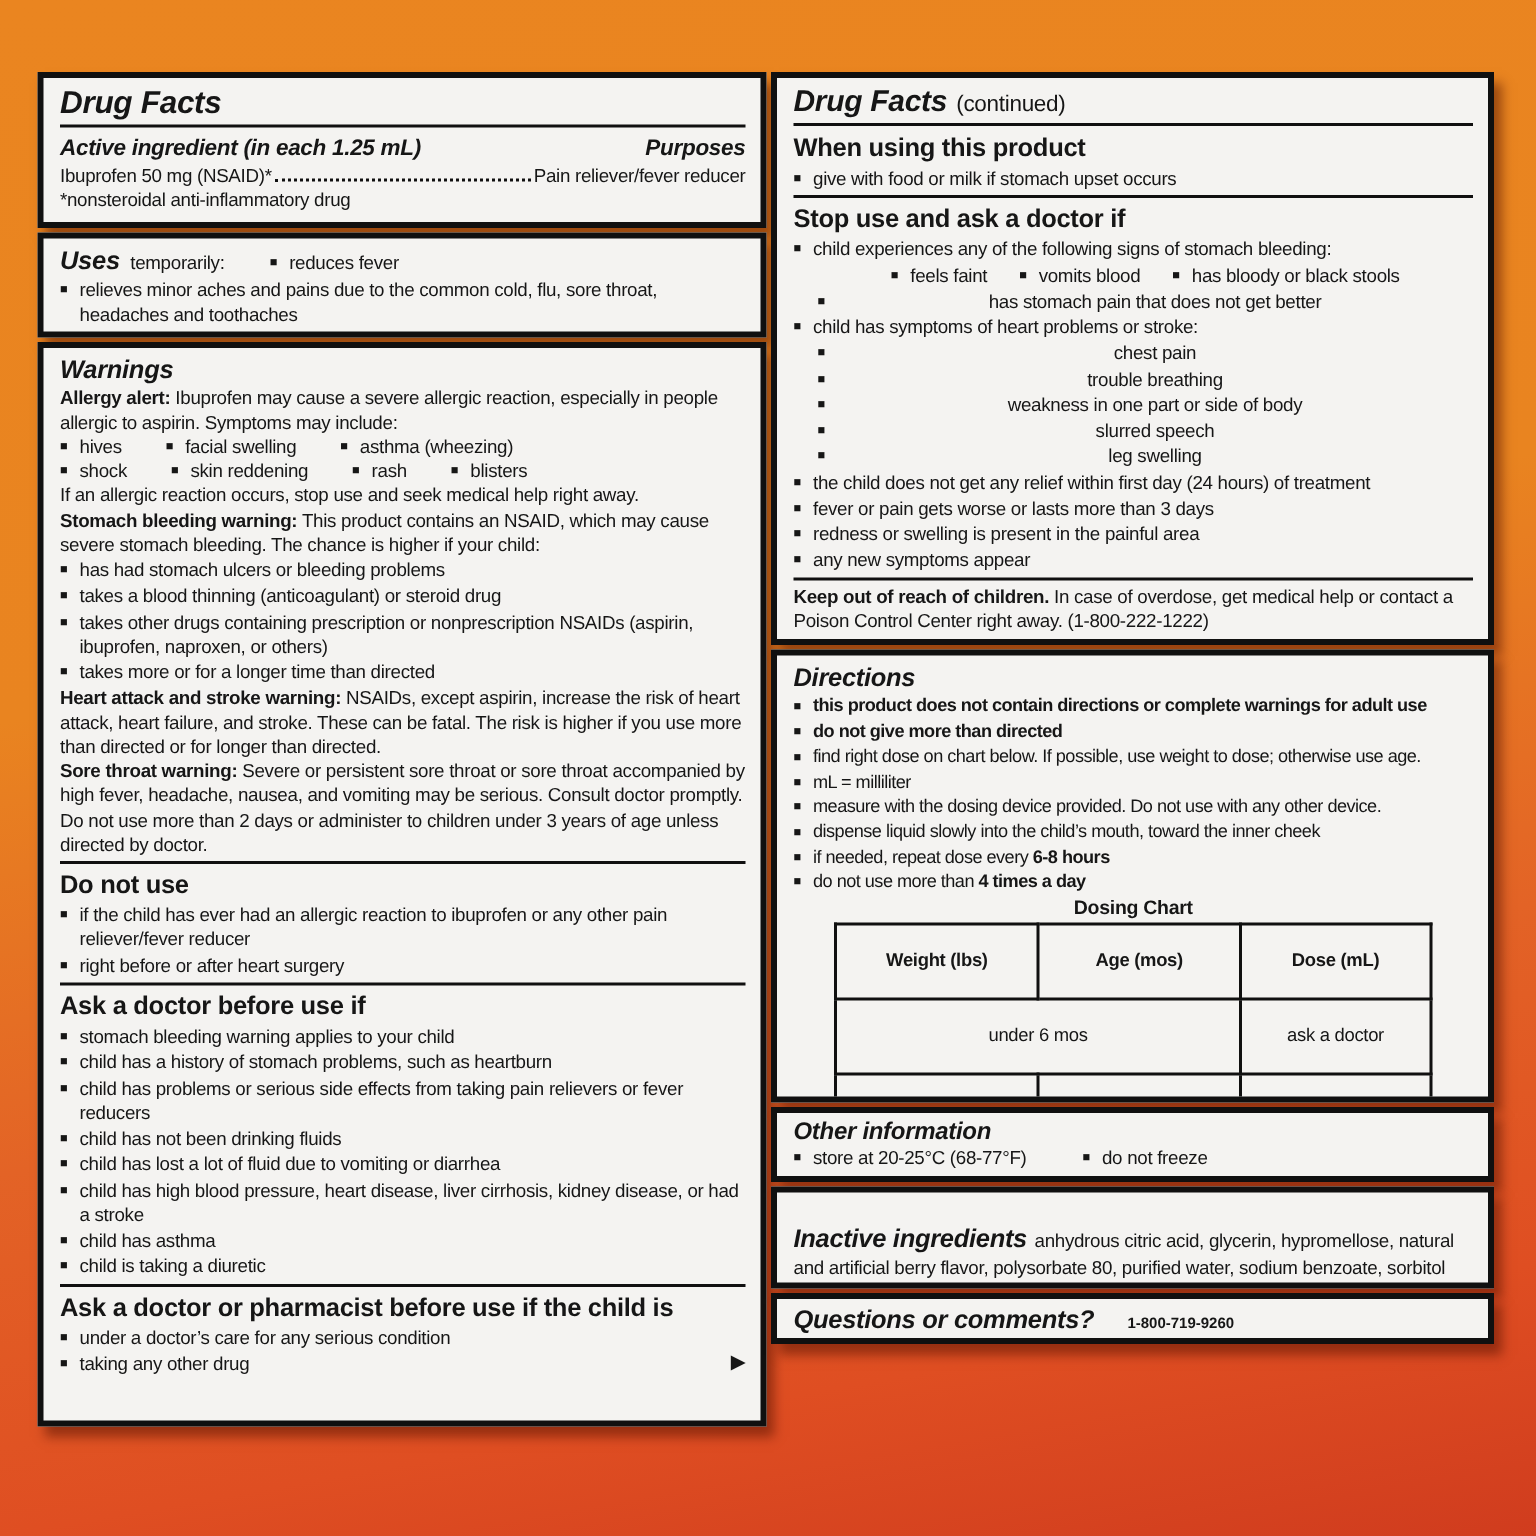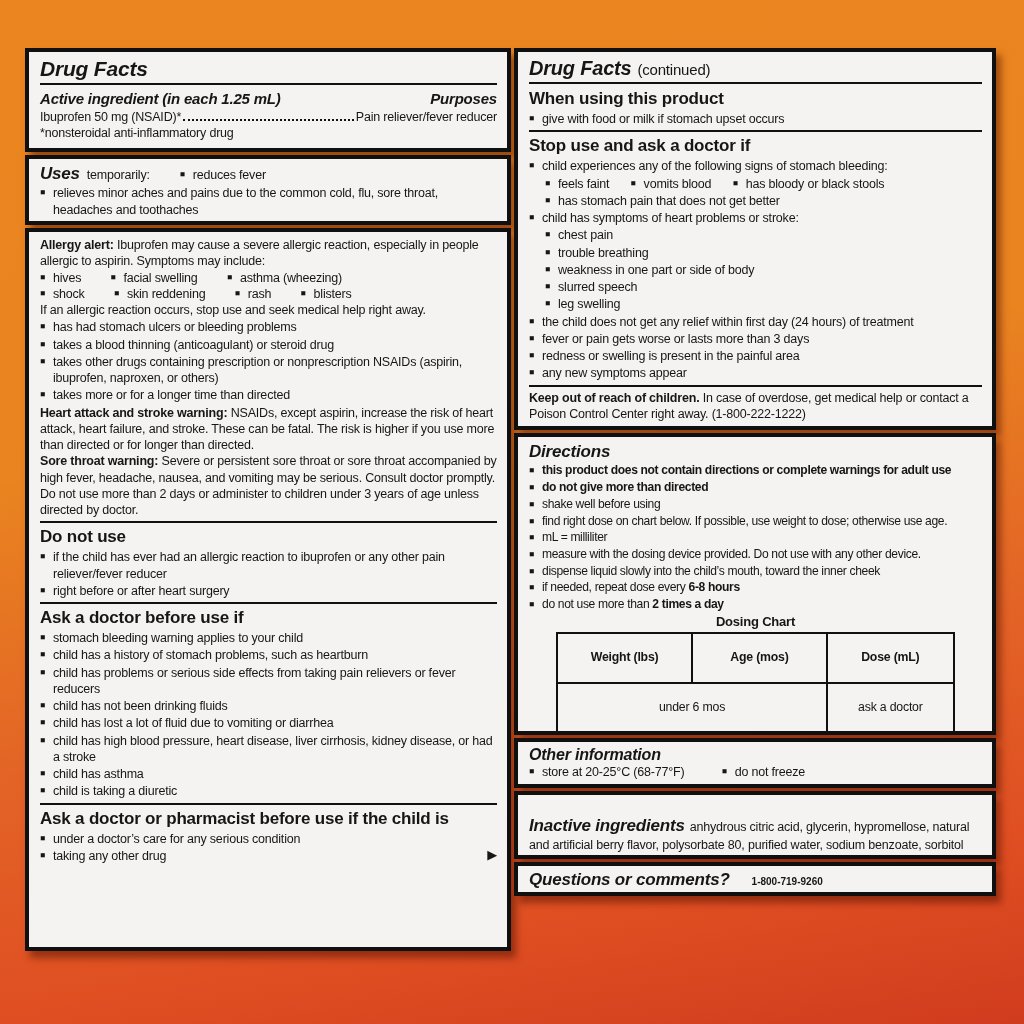--- a/index.html
+++ b/index.html
@@ -20,21 +20,21 @@
     box-shadow:5px 7px 7px rgba(80,15,0,.5);
   }
   .h-title{font-size:21px;font-weight:bold;font-style:italic;line-height:1.15;}
   .h-section{font-size:17px;font-weight:bold;font-style:italic;line-height:1.2;}
   .h-sub{font-weight:bold;font-size:17px;}
   .bold{font-weight:bold;}
   .rule{border-top:2px solid #101010;margin:3px 0;}
   .rule.heavy{border-top-width:2.5px;margin:2px 0 4px;}
   .b{position:relative;padding-left:13px;margin:1px 0;}
   .b::before{content:"■";position:absolute;left:0;top:2px;font-size:8.5px;}
-  .sub{margin-left:16px;}
+  .sub{margin-left:16px;text-align:center;}
   .ib{display:inline-block;position:relative;padding-left:13px;margin-right:26px;}
   .ib::before{content:"■";position:absolute;left:0;top:2px;font-size:8.5px;}
   .row-between{display:flex;justify-content:space-between;align-items:baseline;}
   .h-mid{font-size:15px;font-weight:bold;font-style:italic;}
   .leader-row{display:flex;align-items:baseline;}
   .leader{flex:1;border-bottom:2px dotted #101010;margin:0 2px 3px;min-width:20px;}
   .uses-row{display:flex;align-items:baseline;}
   .uses-row .lead{margin-left:7px;}
   .uses-row .ib{margin-left:30px;margin-right:0;}
   .title-row{display:flex;align-items:baseline;}
@@ -79,33 +79,35 @@
     <section class="box" style="height:70px">
       <div class="uses-row">
         <span class="h-section">Uses</span>
         <span class="lead">temporarily:</span>
         <span class="ib">reduces fever</span>
       </div>
       <div class="b">relieves minor aches and pains due to the common cold, flu, sore throat, headaches and toothaches</div>
     </section>
 
     <section class="box" style="flex:1">
+      <div class="h-section">Warnings</div>
       <div><span class="bold">Allergy alert:</span> <span>Ibuprofen may cause a severe allergic reaction, especially in people allergic to aspirin. Symptoms may include:</span></div>
       <div>
         <span class="ib">hives</span>
         <span class="ib">facial swelling</span>
         <span class="ib">asthma (wheezing)</span>
       </div>
       <div>
         <span class="ib">shock</span>
         <span class="ib">skin reddening</span>
         <span class="ib">rash</span>
         <span class="ib">blisters</span>
       </div>
       <div>If an allergic reaction occurs, stop use and seek medical help right away.</div>
+      <div><span class="bold">Stomach bleeding warning:</span> <span>This product contains an NSAID, which may cause severe stomach bleeding. The chance is higher if your child:</span></div>
       <div class="b">has had stomach ulcers or bleeding problems</div>
       <div class="b">takes a blood thinning (anticoagulant) or steroid drug</div>
       <div class="b">takes other drugs containing prescription or nonprescription NSAIDs (aspirin, ibuprofen, naproxen, or others)</div>
       <div class="b">takes more or for a longer time than directed</div>
       <div><span class="bold">Heart attack and stroke warning:</span> <span>NSAIDs, except aspirin, increase the risk of heart attack, heart failure, and stroke. These can be fatal. The risk is higher if you use more than directed or for longer than directed.</span></div>
       <div><span class="bold">Sore throat warning:</span> <span>Severe or persistent sore throat or sore throat accompanied by high fever, headache, nausea, and vomiting may be serious. Consult doctor promptly. Do not use more than 2 days or administer to children under 3 years of age unless directed by doctor.</span></div>
 
       <div class="rule"></div>
       <div class="h-sub">Do not use</div>
       <div class="b">if the child has ever had an allergic reaction to ibuprofen or any other pain reliever/fever reducer</div>
@@ -165,27 +167,26 @@
       <div class="b">any new symptoms appear</div>
 
       <div class="rule"></div>
       <div><span class="bold">Keep out of reach of children.</span> <span>In case of overdose, get medical help or contact a Poison Control Center right away. (1-800-222-1222)</span></div>
     </section>
 
     <section class="box" style="height:302px">
       <div class="h-section">Directions</div>
       <div class="b dir-item bold">this product does not contain directions or complete warnings for adult use</div>
       <div class="b dir-item bold">do not give more than directed</div>
-      <div class="b dir-item">shake well before using</div>
       <div class="b dir-item">find right dose on chart below. If possible, use weight to dose; otherwise use age.</div>
       <div class="b dir-item">mL = milliliter</div>
       <div class="b dir-item">measure with the dosing device provided. Do not use with any other device.</div>
       <div class="b dir-item">dispense liquid slowly into the child’s mouth, toward the inner cheek</div>
       <div class="b dir-item"><span>if needed, repeat dose every </span><span class="bold">6-8 hours</span></div>
-      <div class="b dir-item"><span>do not use more than </span><span class="bold">2 times a day</span></div>
+      <div class="b dir-item"><span>do not use more than </span><span class="bold">4 times a day</span></div>
 
       <div class="chart-title">Dosing Chart</div>
       <table class="dose">
         <tbody>
             <tr>
           <th style="width:34%">Weight (lbs)</th>
           <th style="width:34%">Age (mos)</th>
           <th style="width:32%">Dose (mL)</th>
         </tr>
         <tr>

